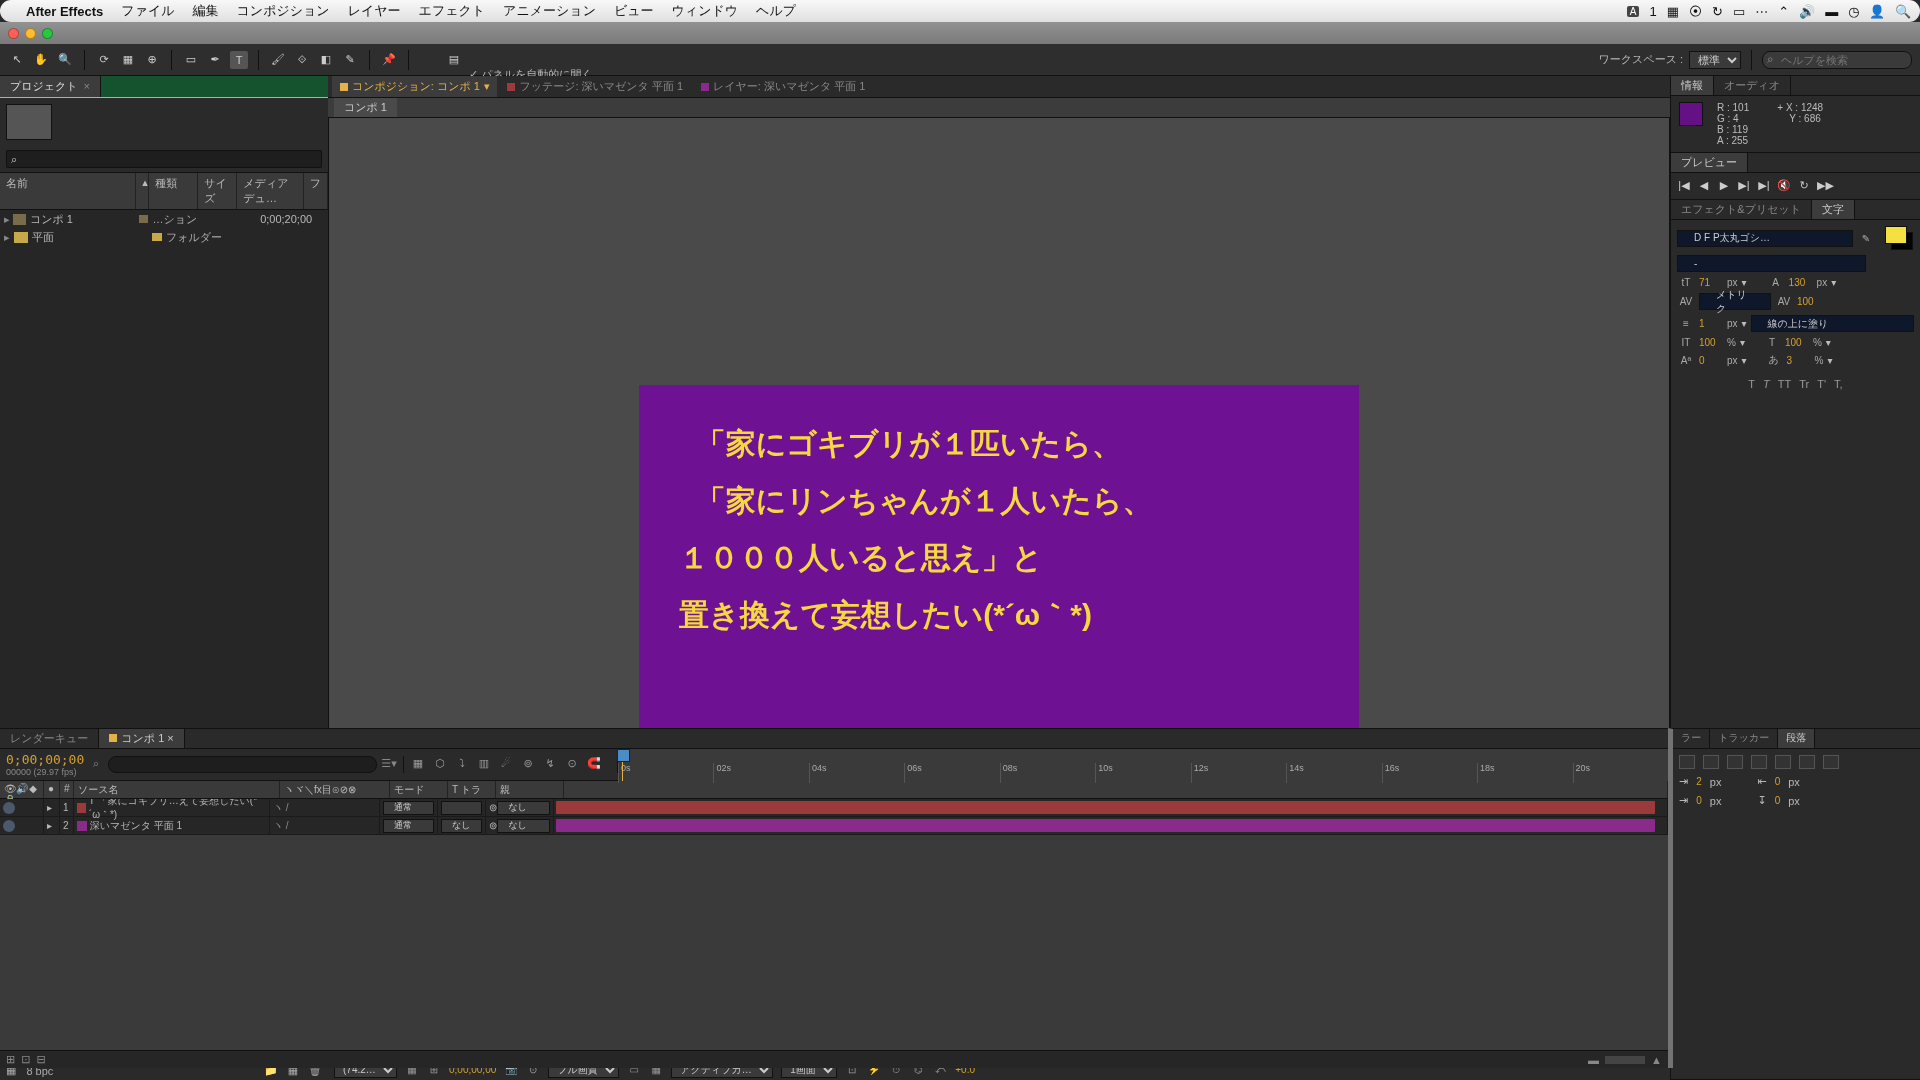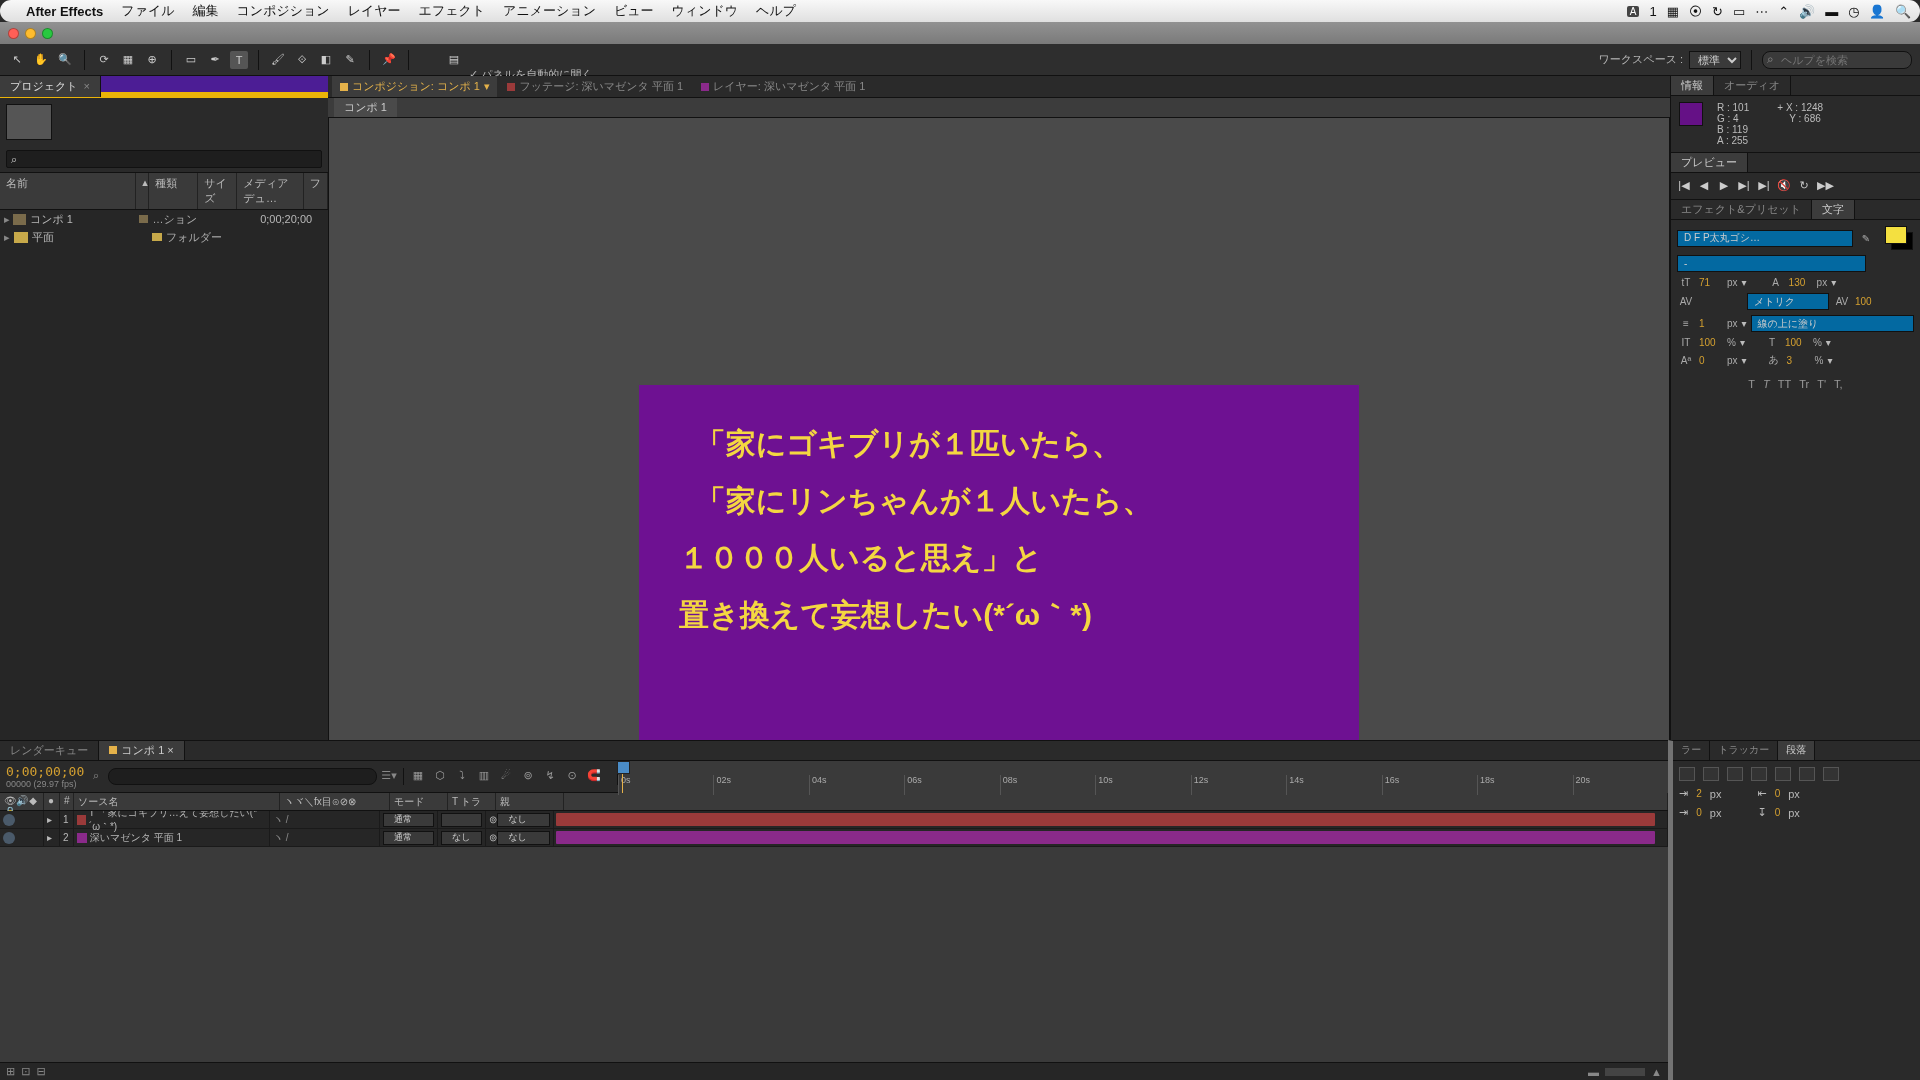--- a/index.html
+++ b/index.html
@@ -15,21 +15,21 @@
 .toolbar { height: 32px; background:#2e2e2e; border-bottom:1px solid #111; display:flex; align-items:center; padding:0 8px; gap:6px; }
 .toolbar .sep { width:1px; height:20px; background:#111; margin:0 4px; }
 .toolbar .tool { width:18px; height:18px; display:flex; align-items:center; justify-content:center; color:#ccc; cursor:pointer; border-radius:2px;}
 .toolbar .ws { margin-left:auto; display:flex; align-items:center; gap:6px;}
 .toolbar select{ background:#3a3a3a; border:1px solid #111; color:#ccc; padding:1px 4px; font-size:11px;}
 .toolbar input[type=search]{ background:#3a3a3a; border:1px solid #111; color:#ccc; padding:2px 18px; font-size:11px; width:150px; border-radius:8px;}
 .search-wrap{position:relative}
 .search-wrap::before{content:"⌕"; position:absolute; left:5px; top:1px; color:#888; font-size:12px;}
 .main { display:flex; height: calc(1080px - 22px - 22px - 32px); }
 .left-col{ width:328px; display:flex; flex-direction:column; background:#2a2a2a;}
-.panel-tabs{ height:22px; background:#4c1d95; display:flex; align-items:flex-start; border-bottom:6px solid #eab308;}
+.panel-tabs{ height:22px; background:#14532d; display:flex; align-items:center; border-bottom:1px solid #eab308;}
 .panel-tab{ padding:3px 10px; background:#3c3c3c; border-right:1px solid #111; font-size:11px; color:#ddd; cursor:pointer;}
 .panel-tab .x{ margin-left:6px; color:#888;}
 .project-head{ padding:6px; display:flex; gap:8px; }
 .project-head .thumb{ width:46px; height:36px; background:#555; border:1px solid #111;}
 .project-search{ padding:4px 6px; }
 .project-search .srch{ background:#1e1e1e; border:1px solid #111; color:#ccc; height:18px; display:flex; align-items:center; padding:0 4px; border-radius:2px;}
 .project-cols{ display:flex; background:#3a3a3a; border-top:1px solid #111; border-bottom:1px solid #111; font-size:11px; }
 .project-cols span{ padding:3px 6px; border-right:1px solid #222; color:#bbb;}
 .project-list{ flex:1; background:#262626; overflow:auto;}
 .proj-row{ display:flex; align-items:center; padding:2px 4px; font-size:11px; height:18px;}
@@ -61,22 +61,22 @@
 .rpanel .tabs{ height:20px; display:flex; background:#2a2a2a; border-bottom:1px solid #111;}
 .rpanel .tabs .t{ padding:2px 10px; font-size:11px; background:#3c3c3c; border-right:1px solid #111; color:#ccc;}
 .rpanel .tabs .t.dim{ background:#2a2a2a; color:#888;}
 .rpanel .body{ padding:6px 8px; font-size:10px; color:#bbb;}
 .info-grid{ display:flex; gap:14px;}
 .color-swatch{ width:24px; height:24px; background:#651186; border:1px solid #111;}
 .preview-ctrl{ display:flex; gap:6px; padding:6px; align-items:center; justify-content:flex-start;}
 .preview-ctrl .b{ width:14px; height:14px; color:#ccc; text-align:center; cursor:pointer;}
 .char-panel .body{ padding:6px;}
 .char-row{ display:flex; align-items:center; gap:4px; margin-bottom:5px; font-size:10px;}
-.char-row .sel{ background:#0369a1; border:1px solid #111; color:#ccc; padding:1px 6px; flex:1; height:17px; display:flex; align-items:center; font-size:10px;}
-.char-row .sel.short{ flex:none; width:82px;margin-left:48px;}
+.char-row .sel{ background:#0f172a; border:1px solid #111; color:#ccc; padding:1px 16px; flex:1; height:17px; display:flex; align-items:center; font-size:10px;}
+.char-row .sel.short{ flex:none; width:72px;}
 .char-row .sw{ width:35px; height:24px; position:relative;}
 .char-row .sw .front{ position:absolute; width:22px; height:18px; background:#f4e040; border:1px solid #111; top:0; left:6px;}
 .char-row .sw .back{ position:absolute; width:22px; height:18px; background:#000; border:1px solid #111; top:6px; left:12px;}
 .char-row .ic{ width:18px; text-align:center; color:#aaa;}
 .char-row .num{ color:#d4a030; min-width:24px;}
 .char-row .unit{ color:#aaa;}
 .char-style{ display:flex; gap:8px; padding:6px; justify-content:center; color:#999; font-size:11px;}
 .char-style span{ cursor:pointer;}
 .bottom{ height: calc(1004px - 520px - 22px); display:flex;}
 .timeline{ flex:1; background:#2a2a2a; display:flex; flex-direction:column; border-top:1px solid #111;}
@@ -402,21 +402,21 @@
           <span>TT</span>
             <span>Tr</span>
           <span>T'</span>
             <span>T,</span>
         </div>
       </div>
     </div>
   </div>
 </div>
 
-<div class="bottom" style="position:absolute; bottom:0; left:0; right:0; height:340px;">
+<div class="bottom" style="position:absolute; bottom:12px; left:0; right:0; height:340px;">
   <div class="timeline">
     <div class="tl-tabs">
       <div class="t">レンダーキュー</div>
       <div class="t active"><span style="width:8px;height:8px;background:#e5b24a;display:inline-block;margin-right:4px;"></span><span>コンポ 1</span> ×</div>
     </div>
     <div class="tl-header">
       <div class="tl-timecode">
         <div class="tc">0;00;00;00</div>
         <div class="fr">00000 (29.97 fps)</div>
       </div>

